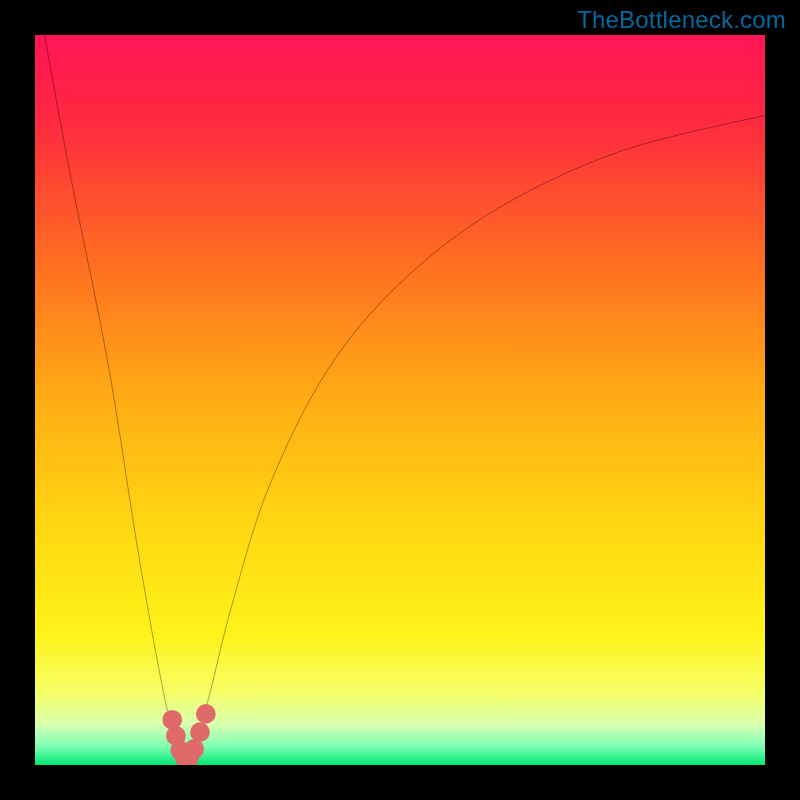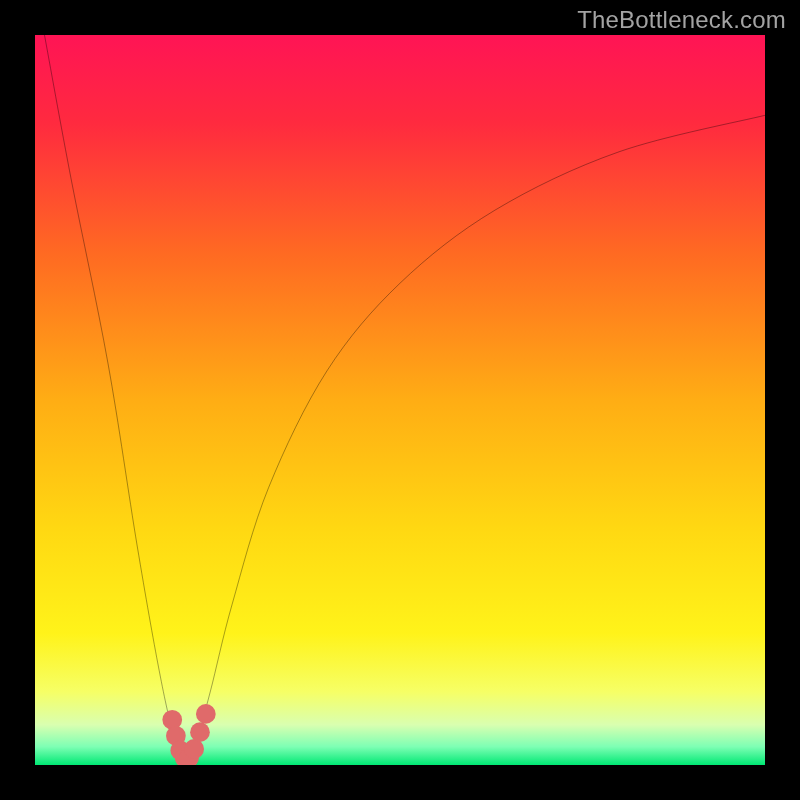--- a/index.html
+++ b/index.html
@@ -39,21 +39,21 @@
     top: 0;
     width: 100%;
     height: 100%;
   }
   .watermark {
     position: absolute;
     top: 6px;
     right: 14px;
     font-family: Arial, Helvetica, sans-serif;
     font-size: 24px;
-    color: #a3a3a3;
+    color: #0369a1;
     letter-spacing: 0.2px;
     user-select: none;
   }
 </style>
 </head>
 <body>
 
 <div class="frame">
   <div class="plot">
     <svg class="gradient" viewBox="0 0 100 100" preserveAspectRatio="none">

